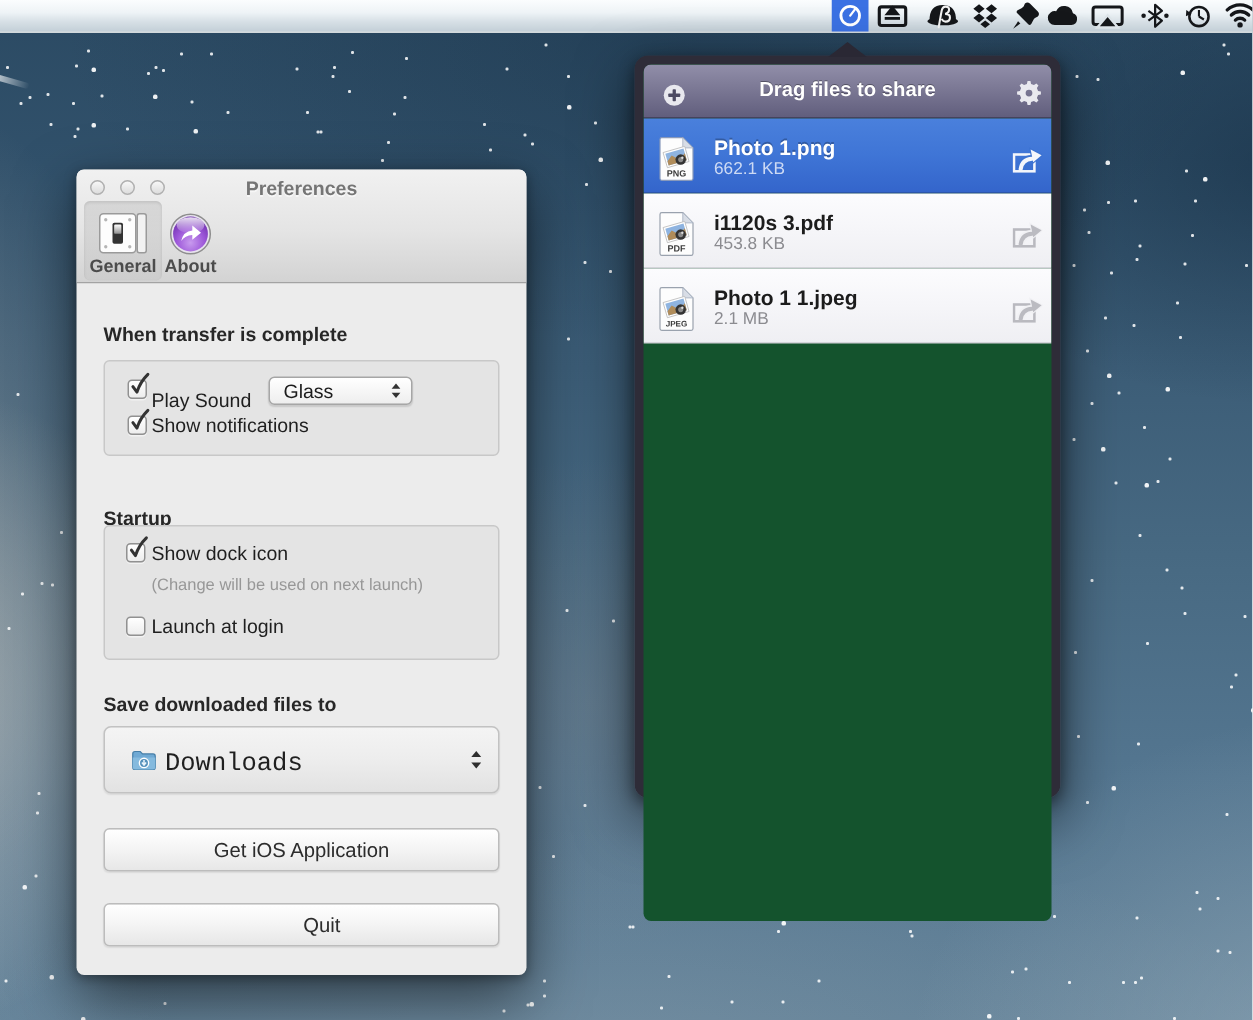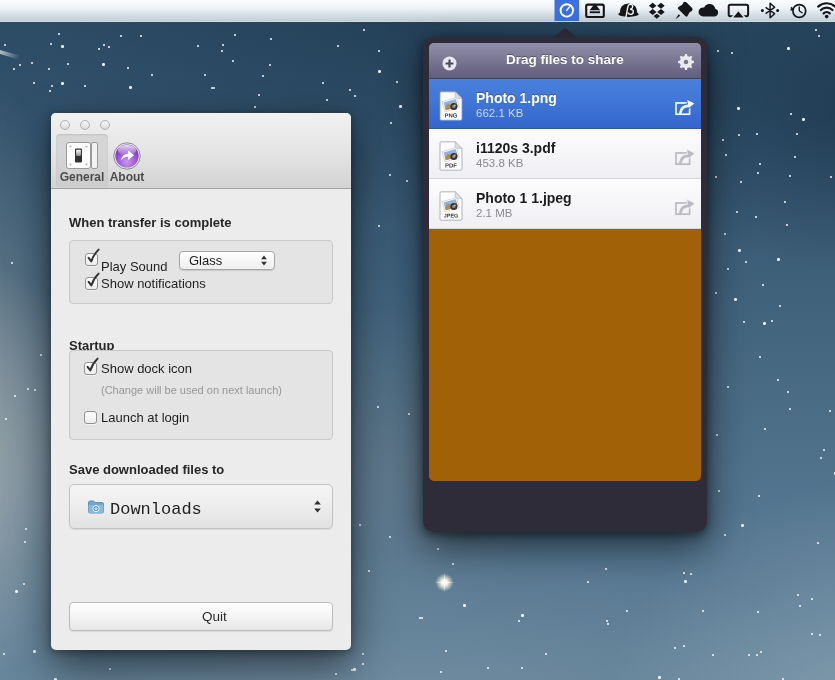--- a/index.html
+++ b/index.html
@@ -57,22 +57,22 @@
   border:1px solid #bcbcbc;box-shadow:0 1px 1px rgba(0,0,0,0.08);
   font-size:13.5px;color:#2c2c2c;text-align:center;line-height:27px;}
 
 #popshadow{position:absolute;left:423px;top:37px;width:284px;height:495px;border-radius:9px;
   box-shadow:0 14px 38px rgba(0,0,0,0.6),0 3px 10px rgba(0,0,0,0.45);}
 #popframe{position:absolute;left:423px;top:37px;width:284px;height:495px;border-radius:9px;
   background:#2e2c38;}
 #poparrow{position:absolute;left:552px;top:28px;width:0;height:0;
   border-left:13px solid transparent;border-right:13px solid transparent;
   border-bottom:10px solid #2a2834;}
-#popinner{position:absolute;left:429px;top:43px;width:272px;height:438px;border-radius:5px;
-  background:#a16207;overflow:hidden;}
+#popinner{position:absolute;left:429px;top:43px;width:272px;height:571px;border-radius:5px;
+  background:#14532d;overflow:hidden;}
 #pophead{position:absolute;left:0;top:0;width:272px;height:36px;
   background:linear-gradient(180deg,#918ea9 0%,#7f7c98 38%,#615e7d 100%);
   border-bottom:1px solid #46435c;box-sizing:border-box;}
 #poptitle{position:absolute;left:0;top:9px;width:272px;text-align:center;font-size:13.5px;
   font-weight:bold;color:#fff;text-shadow:0 -1px 0 rgba(0,0,0,0.35);}
 .prow{position:absolute;left:0;width:272px;height:50px;box-sizing:border-box;
   background:linear-gradient(180deg,#fcfcfe 0%,#efeff3 100%);border-bottom:1px solid #d4d4da;}
 .prowsel{background:linear-gradient(180deg,#4a80dc 0%,#3f75d6 50%,#3465cb 100%);border-bottom:1px solid #2d56a8;}
 .ptitle{position:absolute;left:47px;top:11px;font-size:14px;font-weight:bold;color:#1c1c1c;}
 .psub{position:absolute;left:47px;top:28px;font-size:11.5px;color:#8b8b90;}
@@ -212,20 +212,21 @@
         <path d="M19.4 5.5 L12.1 1.7 L13.8 10.1 Z" fill="#bbbbc1"></path>
       </svg>
     </div>
   </div>
 
   <div id="prefwin">
     <div id="pwhead"></div>
     <div class="tl" style="left:9px;"></div>
     <div class="tl" style="left:29px;"></div>
     <div class="tl" style="left:49px;"></div>
+    <div id="pwtitle">Preferences</div>
     <div id="gensel"></div>
     <div class="tblbl" style="left:5px;top:57px;width:52px;">General</div>
     <div class="tblbl" style="left:50px;top:57px;width:52px;">About</div>
 
     <div class="seclbl" style="left:18px;top:102px;">When transfer is complete</div>
     <div class="grp" style="top:127px;height:64px;"></div>
     <div class="cb" style="left:34px;top:140px;"></div>
     <svg class="abs" style="left:35px;top:133px" width="15" height="19" viewBox="0 0 15 19">
         <path d="M2.6 11.8 L5.3 15.4 Q7.6 8.4 12.6 3.6" fill="none" stroke="#333" stroke-width="2" stroke-linecap="round" stroke-linejoin="round"></path>
       </svg>
@@ -260,20 +261,21 @@
       <path d="M0.5 5 L15.5 5 L15.5 11.5 Q15.5 13 14 13 L2 13 Q0.5 13 0.5 11.5 Z" fill="#85bade"></path>
       <circle cx="8" cy="8.6" r="3.1" fill="#5590bb" stroke="#ffffff" stroke-width="0.9"></circle>
       <path d="M8 6.7 L8 9.6 M6.6 8.4 L8 10 L9.4 8.4" fill="none" stroke="#eaf4fb" stroke-width="1"></path>
     </svg>
     <div class="cblbl" style="left:59px;top:387px;font-size:17px;font-family:Liberation Mono, monospace;">Downloads</div>
     <svg class="abs" style="left:262px;top:387px" width="9" height="13" viewBox="0 0 9 13">
       <path d="M4.5 0.6 L7.8 4.6 L1.2 4.6 Z" fill="#2e2e2e"></path>
         <path d="M4.5 12.4 L7.8 8.4 L1.2 8.4 Z" fill="#2e2e2e"></path>
     </svg>
 
+    <div class="btn" style="top:439px;">Get iOS Application</div>
     <div class="btn" style="top:489px;padding-left:27px;">Quit</div>
 
     <svg class="abs" style="left:14px;top:28px" width="34" height="30" viewBox="0 0 34 30">
       <rect x="1.5" y="1.5" width="24" height="26" rx="2.5" fill="#fdfdfd" stroke="#9a9a9a" stroke-width="1"></rect>
       <rect x="26.5" y="1.5" width="6" height="26" rx="1.5" fill="#f2f2f2" stroke="#9a9a9a" stroke-width="1"></rect>
       <circle cx="5.5" cy="5.5" r="1.1" fill="#b5b5b5"></circle>
         <circle cx="21.5" cy="5.5" r="1.1" fill="#b5b5b5"></circle>
       <circle cx="5.5" cy="23.5" r="1.1" fill="#b5b5b5"></circle>
         <circle cx="21.5" cy="23.5" r="1.1" fill="#b5b5b5"></circle>
       <rect x="10" y="7.5" width="7" height="14" rx="1.2" fill="#333"></rect>

